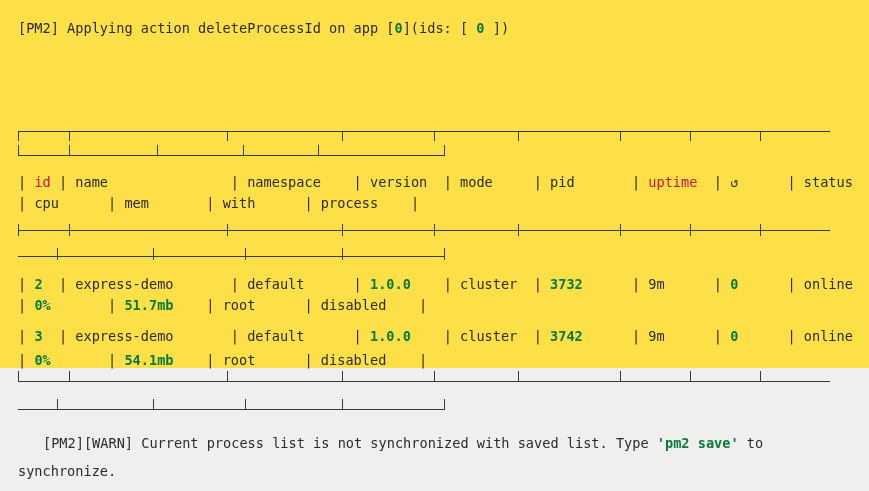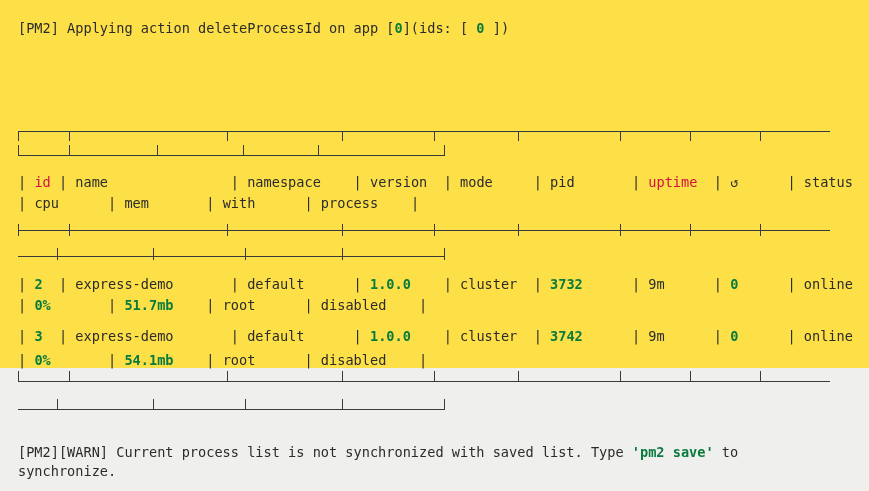--- a/index.html
+++ b/index.html
@@ -118,16 +118,16 @@
   <div class="tick" style="left:690px; top:371px; height:10px;"></div>
   <div class="tick" style="left:760px; top:371px; height:10px;"></div>
 
   <div class="rule" style="left:18px; top:409px; width:427px;"></div>
   <div class="tick" style="left:57px;  top:399px; height:10px;"></div>
   <div class="tick" style="left:153px; top:399px; height:10px;"></div>
   <div class="tick" style="left:245px; top:399px; height:10px;"></div>
   <div class="tick" style="left:342px; top:399px; height:10px;"></div>
   <div class="tick" style="left:444px; top:399px; height:10px;"></div>
 
-  <div class="srow" style="top:444px;"><span class="c-txt">[PM2][WARN] Current process list is not synchronized with saved list. Type </span><span class="c-green">'pm2 save'</span><span class="c-txt"> to</span></div>
+  <div class="srow" style="top:435px;margin-left:25px;"><span class="c-txt">[PM2][WARN] Current process list is not synchronized with saved list. Type </span><span class="c-green">'pm2 save'</span><span class="c-txt"> to</span></div>
   <div class="srow" style="top:463px;">synchronize.</div>
 
 </div>
 
 </body></html>

